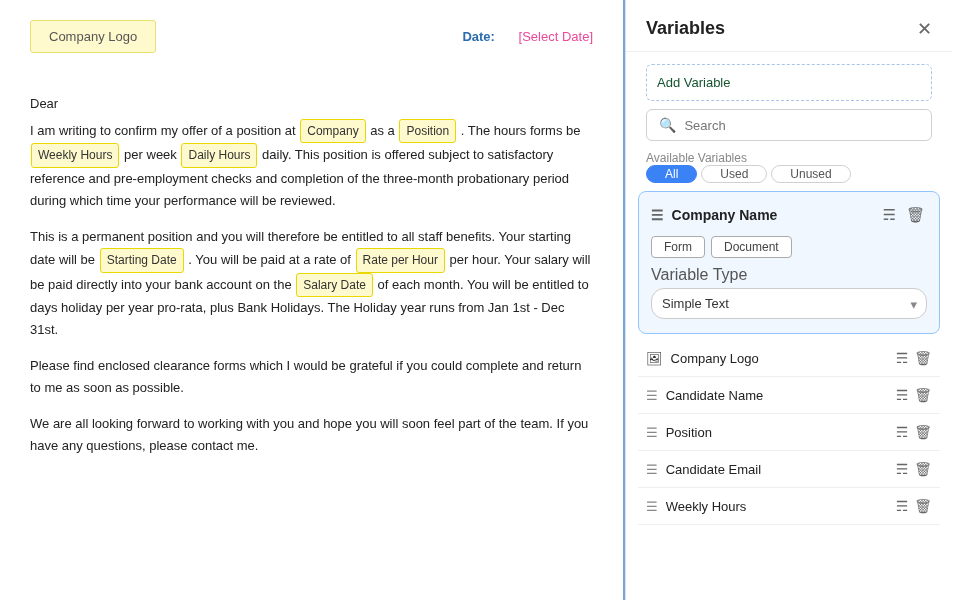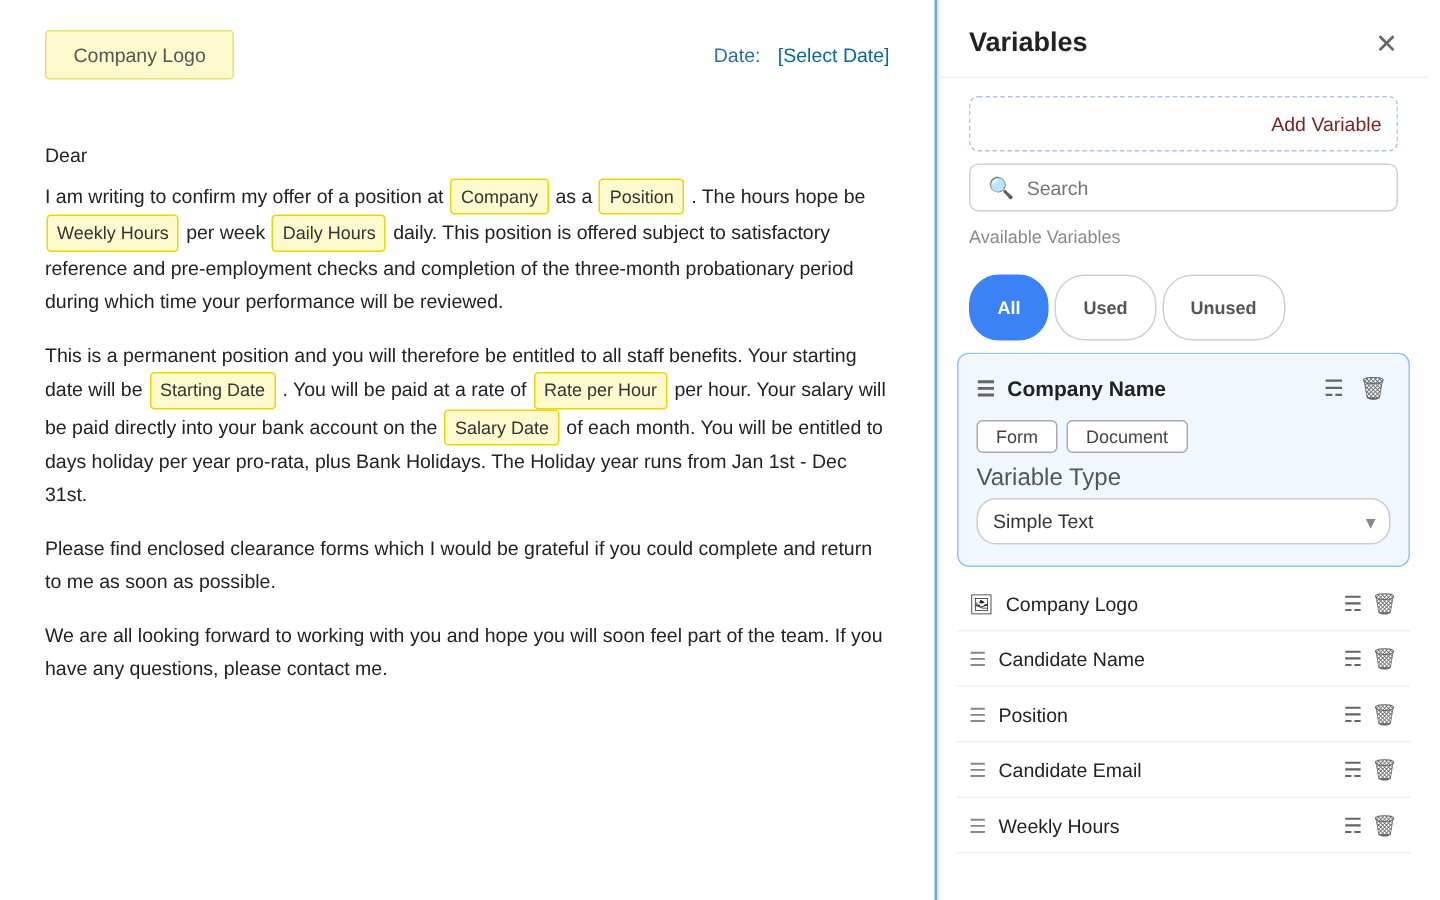--- a/index.html
+++ b/index.html
@@ -30,27 +30,27 @@
       color: #555;
       border-radius: 3px;
     }
 
     .date-field {
       font-size: 13px;
       color: #555;
     }
 
     .date-field span.label {
-      font-weight: normal;
+      font-weight: bold;
       color: #2b6cb0;
     }
 
     .date-field span.value {
-      color: #0369a1;
-      margin-left: 8px;
+      color: #ec4899;
+      margin-left: 20px;
       text-align: right;
     }
 
     .doc-body {
       font-size: 13px;
       color: #222;
       line-height: 1.7;
     }
 
     .doc-body p {
@@ -106,23 +106,23 @@
       color: #666;
       line-height: 1;
     }
 
     .vars-add-btn {
       margin: 12px 20px 8px 20px;
       background: #fff;
       border: 1.5px dashed #aac4e8;
       border-radius: 6px;
       padding: 10px;
-      text-align: right;
-      font-size: 13px;
-      color: #7f1d1d;
+      text-align: left;
+      font-size: 13px;
+      color: #14532d;
       cursor: pointer;
       font-weight: 500;
     }
 
     .vars-search {
       margin: 0 20px 10px 20px;
       display: flex;
       align-items: center;
       border: 1.5px solid #d0d0d0;
       border-radius: 6px;
@@ -145,37 +145,36 @@
     }
 
     .vars-tabs-section {
       padding: 0 20px;
       margin-bottom: 8px;
     }
 
     .vars-section-label {
       font-size: 12px;
       color: #888;
-      margin-bottom: 18px;
+      margin-bottom: 0;
     }
 
     .vars-tabs {
       display: flex;
       gap: 4px;
     }
 
     .vars-tab {
-      padding: 14px 18px;
+      padding: 1px 18px;
       border-radius: 20px;
       border: 1.5px solid #d0d0d0;
       font-size: 12px;
       cursor: pointer;
       background: #fff;
       color: #555;
-      font-weight: bold;
     }
 
     .vars-tab.active {
       background: #3b82f6;
       color: #fff;
       border-color: #3b82f6;
     }
 
     .vars-list {
       flex: 1;
@@ -323,21 +322,21 @@
   </div>
 
   <div class="doc-body">
     <p class="dear">Dear</p>
 
     <p>
       <span>I am writing to confirm my offer of a position at</span>
       <span class="highlight-tag">Company</span>
       <span>as a</span>
       <span class="highlight-tag">Position</span>
-      <span>. The hours hope be</span>
+      <span>. The hours forms be</span>
       <span class="highlight-tag">Weekly Hours</span>
       <span>per week</span>
       <span class="highlight-tag">Daily Hours</span>
       <span>daily. This position is offered subject to satisfactory reference and pre-employment checks and completion of the three-month probationary period during which time your performance will be reviewed.</span>
     </p>
 
     <p>
       <span>This is a permanent position and you will therefore be entitled to all staff benefits. Your starting date will be</span>
       <span class="highlight-tag">Starting Date</span>
       <span>. You will be paid at a rate of</span>

